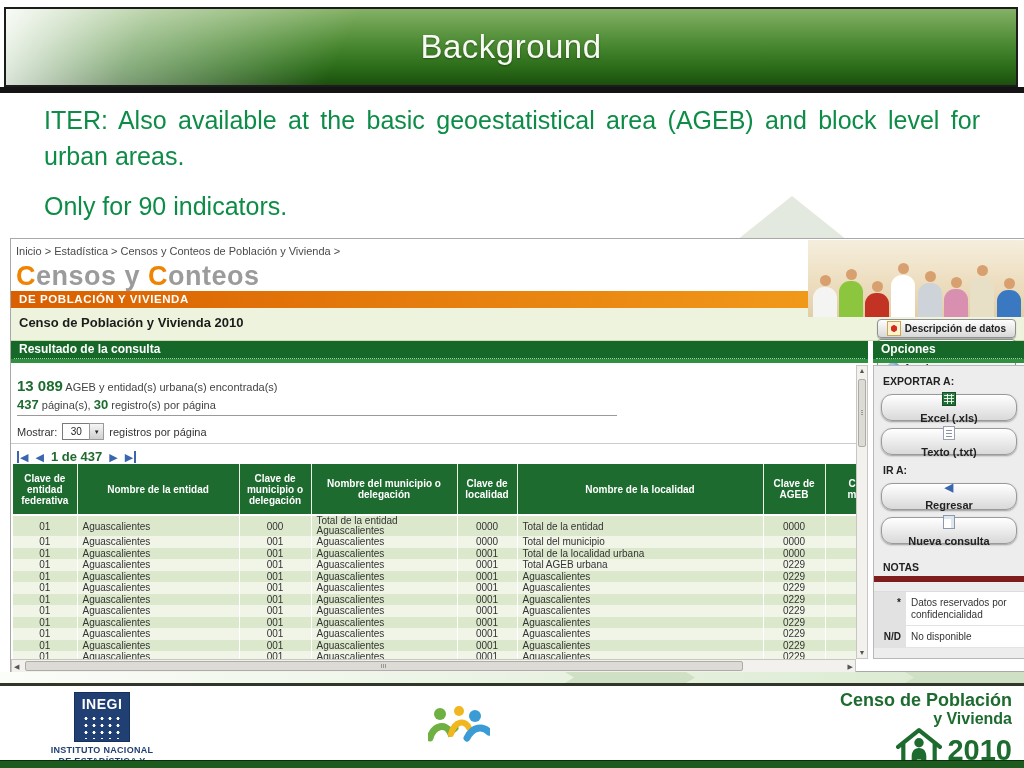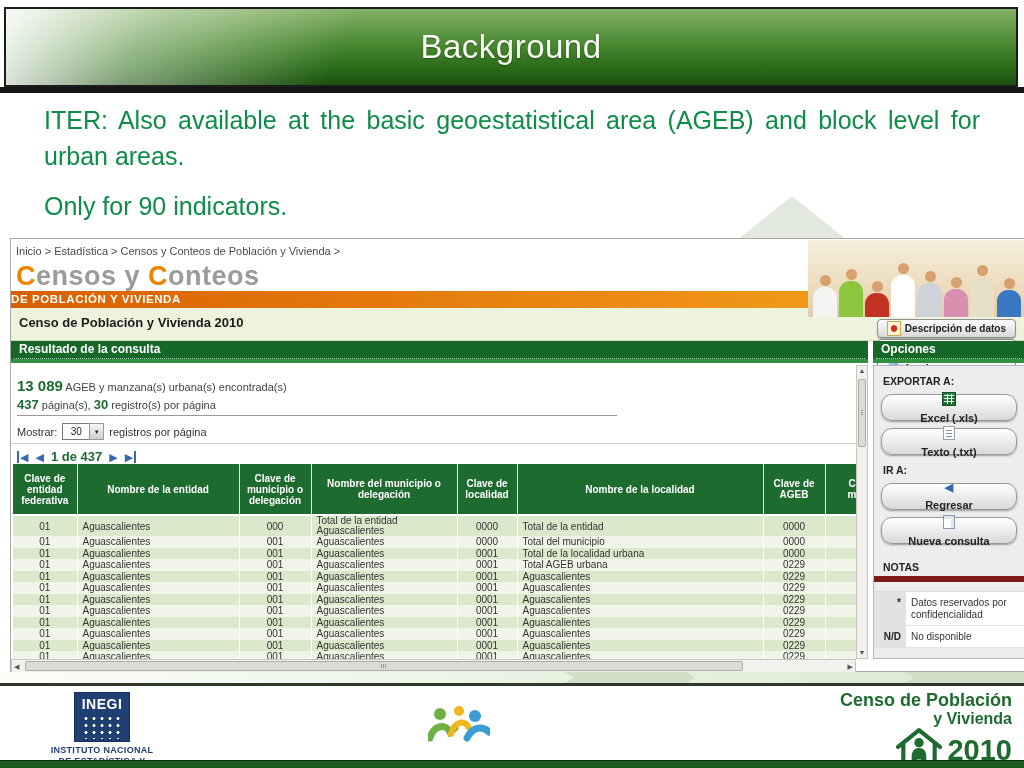--- a/index.html
+++ b/index.html
@@ -30,21 +30,21 @@
   .bottom-bar{position:absolute;left:0;top:760px;width:1024px;height:8px;background:#1d5c1f;border-top:1px solid #0c2d0c;}
 
   
   .shot{position:absolute;left:10px;top:238px;width:1014px;height:434px;background:#fff;
     border:1px solid #a8a8a8;border-right:none;box-sizing:border-box;font-size:11px;}
   .breadcrumb{position:absolute;left:5px;top:6px;font-size:11px;color:#4a4a4a;}
   .brand{position:absolute;left:5px;top:22px;font-size:27px;font-weight:bold;color:#9b9b9b;letter-spacing:.5px;}
   .brand .accent{color:#f08300;}
   .orange-bar{position:absolute;left:0;top:52px;width:100%;height:17px;box-sizing:border-box;
     background:linear-gradient(90deg,#d95f00,#f7a820);color:#fff;font-weight:bold;font-size:11.5px;
-    line-height:17px;letter-spacing:.6px;}
+    line-height:17px;padding-left:8px;letter-spacing:.6px;}
   .lightgreen-bar{position:absolute;left:0;top:69px;width:100%;height:33px;background:#edf3dd;
     border-bottom:1px solid #cdd9b2;box-sizing:border-box;}
   .page-title{position:absolute;left:8px;top:7px;font-size:13px;font-weight:bold;color:#1b1b1b;}
   .toolbar{position:absolute;right:8px;top:11px;display:flex;gap:1px;flex-direction:column;}
   .tb-btn{height:17px;padding:0 9px;border:1px solid #8f8f8f;border-radius:4px;
     background:linear-gradient(#fefefe,#d8d8d8);box-shadow:0 1px 1px rgba(0,0,0,.3);
     font-size:10px;font-weight:bold;color:#222;display:flex;align-items:center;gap:4px;cursor:default;}
 
   .photo{position:absolute;right:0;top:1px;width:216px;height:77px;overflow:hidden;
     background:linear-gradient(180deg,#f5eedd 0%,#ecdcbd 60%,#e2cda8 100%);}
@@ -222,21 +222,21 @@
     <span class="gbar-label">Resultado de la consulta</span>
     <span class="gbar-dots"></span>
   </div>
   <div class="gbar options-bar">
     <span class="gbar-label">Opciones</span>
     <span class="gbar-dots"></span>
   </div>
 
   <div class="main">
     <div class="summary">
-      <div><span class="big">13 089</span><span class="small"> AGEB y manzana(s) urbana(s) encontrada(s)</span></div>
+      <div><span class="big">13 089</span><span class="small"> AGEB y entidad(s) urbana(s) encontrada(s)</span></div>
       <div><span class="mid">437</span><span class="small"> página(s),  </span><span class="mid">30</span><span class="small"> registro(s) por página</span></div>
     </div>
     <div class="divider1"></div>
     <div class="show-row">
       <span>Mostrar:</span>
       <span class="combo">
         <span class="combo-val">30</span>
         <span class="combo-btn"></span>
       </span>
       <span>registros por página</span>

